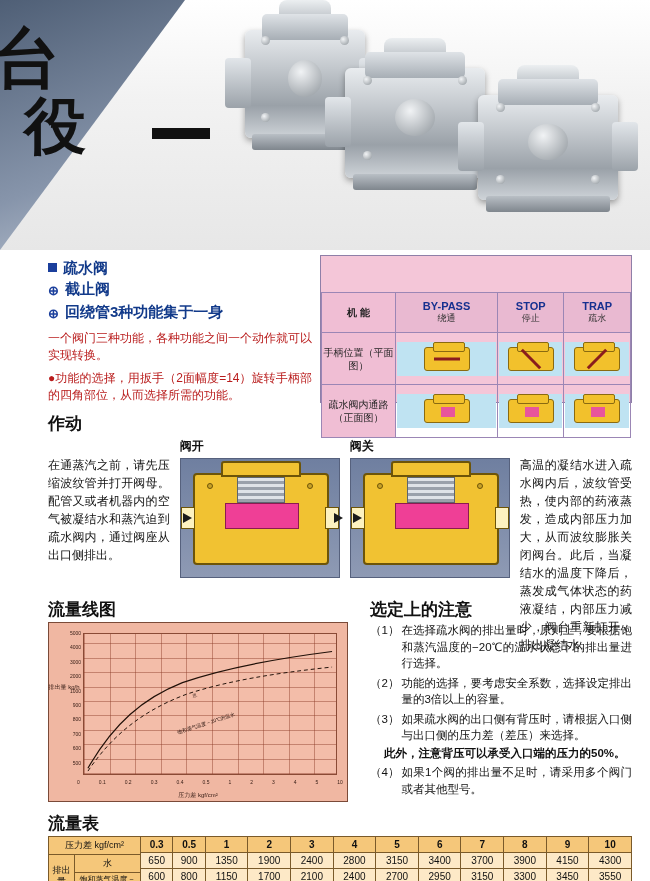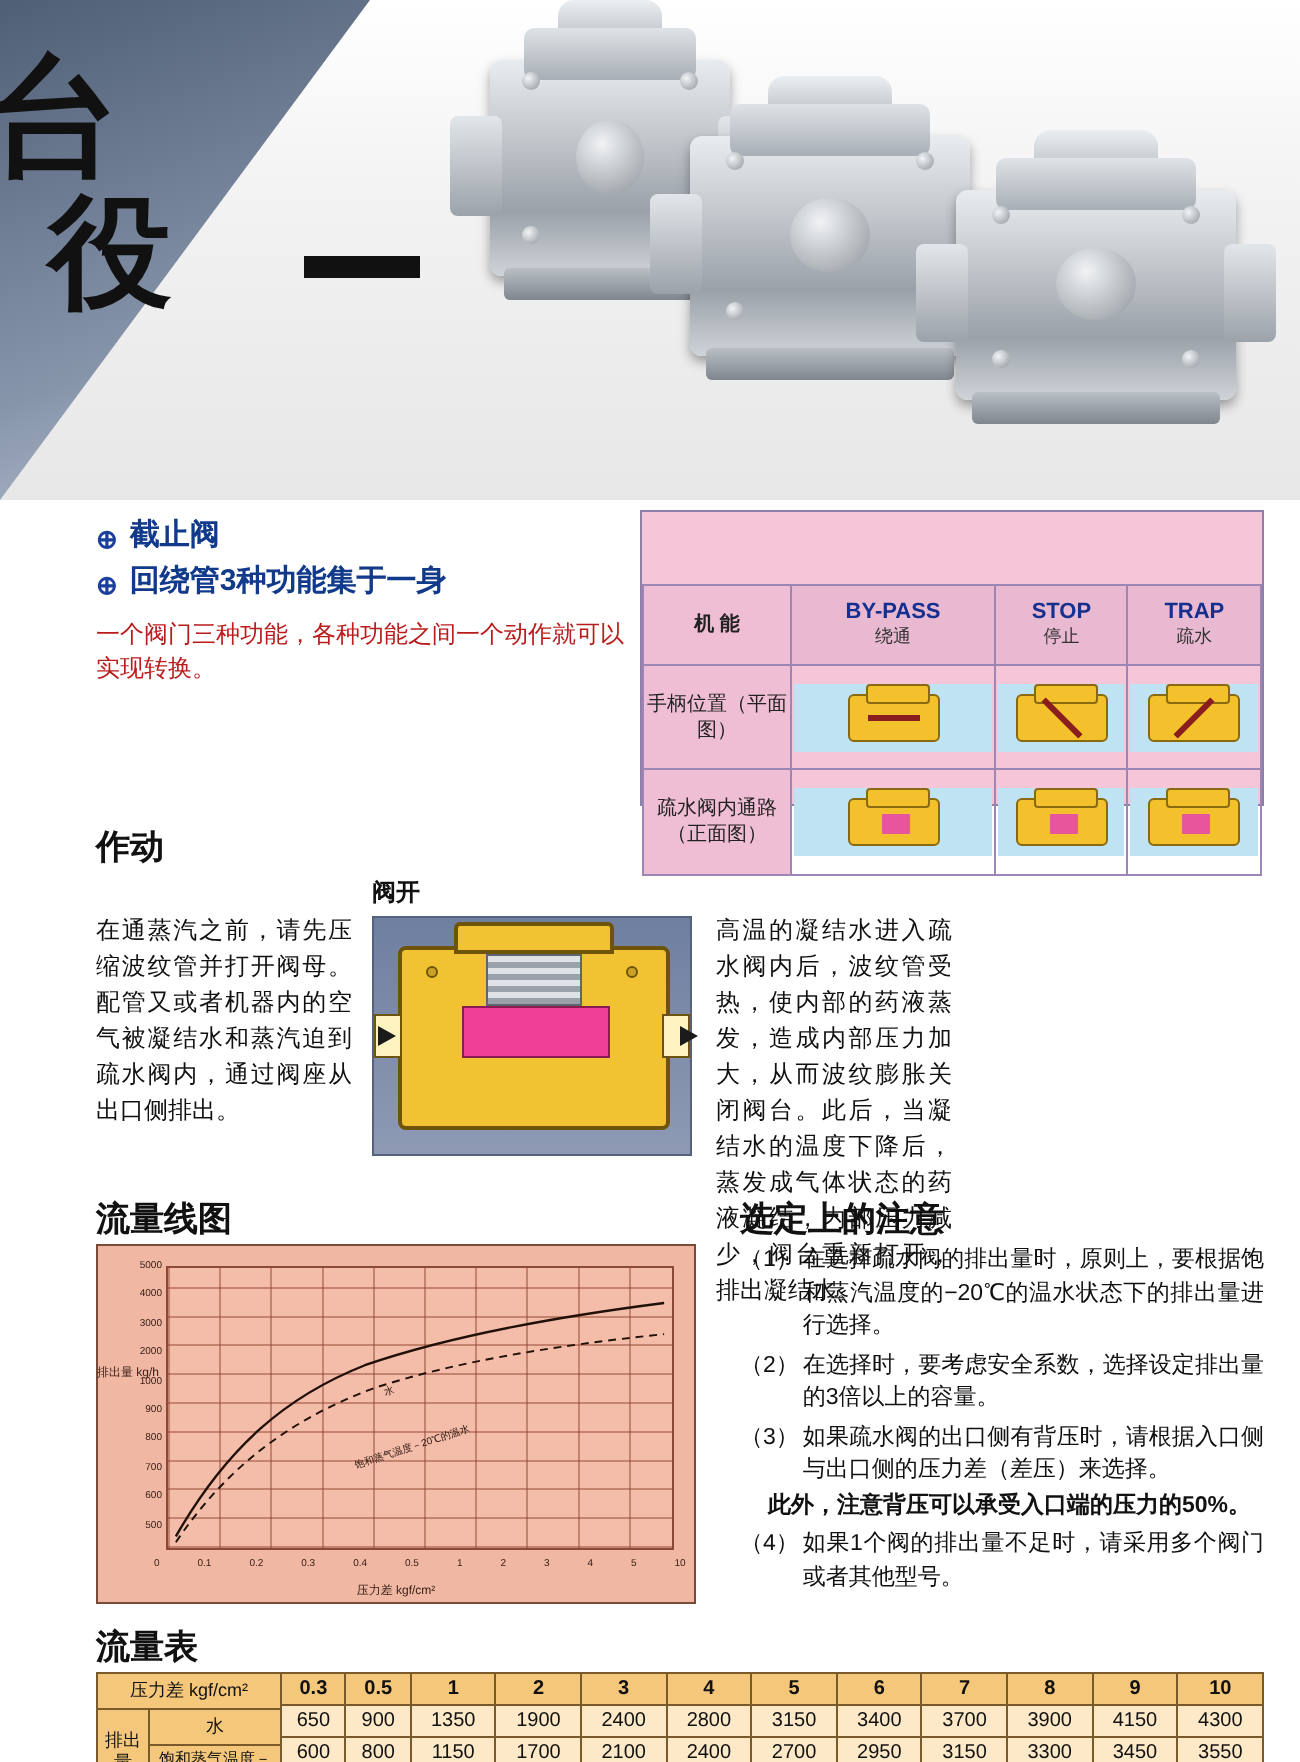--- a/index.html
+++ b/index.html
@@ -298,28 +298,33 @@
     </div>
   </div>
   <div class="header-badge-2"></div>
   <div class="badge-char-1">台</div>
   <div class="badge-char-2">役</div>
   <div class="badge-bar"></div>
 </div>
 
 <div class="intro">
   <div class="ln">
+    <span class="sq"></span>
+    <span>疏水阀</span>
+  </div>
+  <div class="ln">
     <span class="cir">⊕</span>
     <span>截止阀</span>
   </div>
   <div class="ln">
     <span class="cir">⊕</span>
     <span>回绕管3种功能集于一身</span>
   </div>
   <p>一个阀门三种功能，各种功能之间一个动作就可以实现转换。</p>
+  <p>●功能的选择，用扳手（2面幅度=14）旋转手柄部的四角部位，从而选择所需的功能。</p>
 </div>
 
 <div class="fn-table">
   <table>
     <tbody>
         <tr>
       <td class="rowlabel hdr-cell">机 能</td>
       <td class="hdr-cell">
         <span class="hdr-blue">BY-PASS</span>
         <span class="hdr-sub">绕通</span>
@@ -403,20 +408,34 @@
           <div class="pink"></div>
         <div class="port-l"></div>
           <div class="port-r"></div>
         <div class="screw" style="left:26px; top:24px;"></div>
         <div class="screw" style="right:26px; top:24px;"></div>
         <div class="arrow" style="left:2px; top:54px;"></div>
         <div class="arrow" style="right:-4px; top:54px;"></div>
       </div>
     </div>
 
+    <div style="width:162px;">
+      <div class="op-col-label">阀关</div>
+      <div class="diagram">
+        <div class="body"></div>
+          <div class="cap"></div>
+        <div class="bellow"></div>
+          <div class="pink"></div>
+        <div class="port-l"></div>
+          <div class="port-r"></div>
+        <div class="screw" style="left:26px; top:24px;"></div>
+        <div class="screw" style="right:26px; top:24px;"></div>
+        <div class="arrow" style="left:2px; top:54px;"></div>
+      </div>
+    </div>
 
     <div style="width:118px;">
       <div class="op-text" style="margin-top:18px;">高温的凝结水进入疏水阀内后，波纹管受热，使内部的药液蒸发，造成内部压力加大，从而波纹膨胀关闭阀台。此后，当凝结水的温度下降后，蒸发成气体状态的药液凝结，内部压力减少，阀台重新打开，排出凝结水。</div>
     </div>
 
   </div>
 </div>
 
 <div class="sec-title" id="chart-title">流量线图</div>
 
@@ -463,21 +482,21 @@
 
 <div class="sec-title" id="notes-title">选定上的注意</div>
 
 <div class="notes">
   <div class="item">
     <span class="num">（1）</span>
     <span>在选择疏水阀的排出量时，原则上，要根据饱和蒸汽温度的−20℃的温水状态下的排出量进行选择。</span>
   </div>
   <div class="item">
     <span class="num">（2）</span>
-    <span>在选择时，要考虑安全系数，选择设定排出量的3倍以上的容量。</span>
+    <span>功能的选择，要考虑安全系数，选择设定排出量的3倍以上的容量。</span>
   </div>
   <div class="item">
     <span class="num">（3）</span>
     <span>如果疏水阀的出口侧有背压时，请根据入口侧与出口侧的压力差（差压）来选择。</span>
   </div>
   <div style="margin:-2px 0 3px 14px;font-weight:bold;">此外，注意背压可以承受入口端的压力的50%。</div>
   <div class="item">
     <span class="num">（4）</span>
     <span>如果1个阀的排出量不足时，请采用多个阀门或者其他型号。</span>
   </div>

